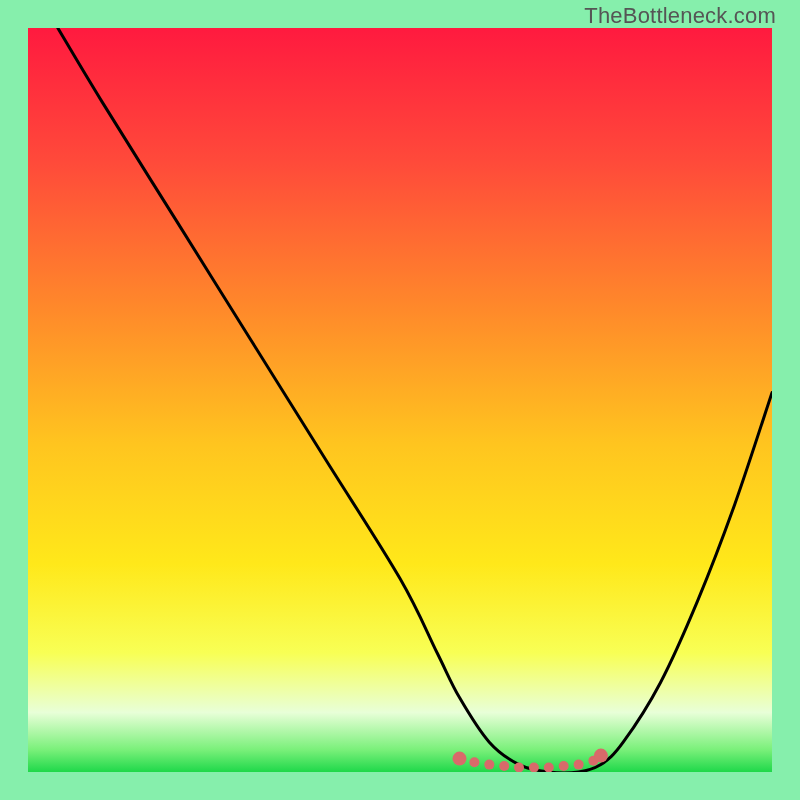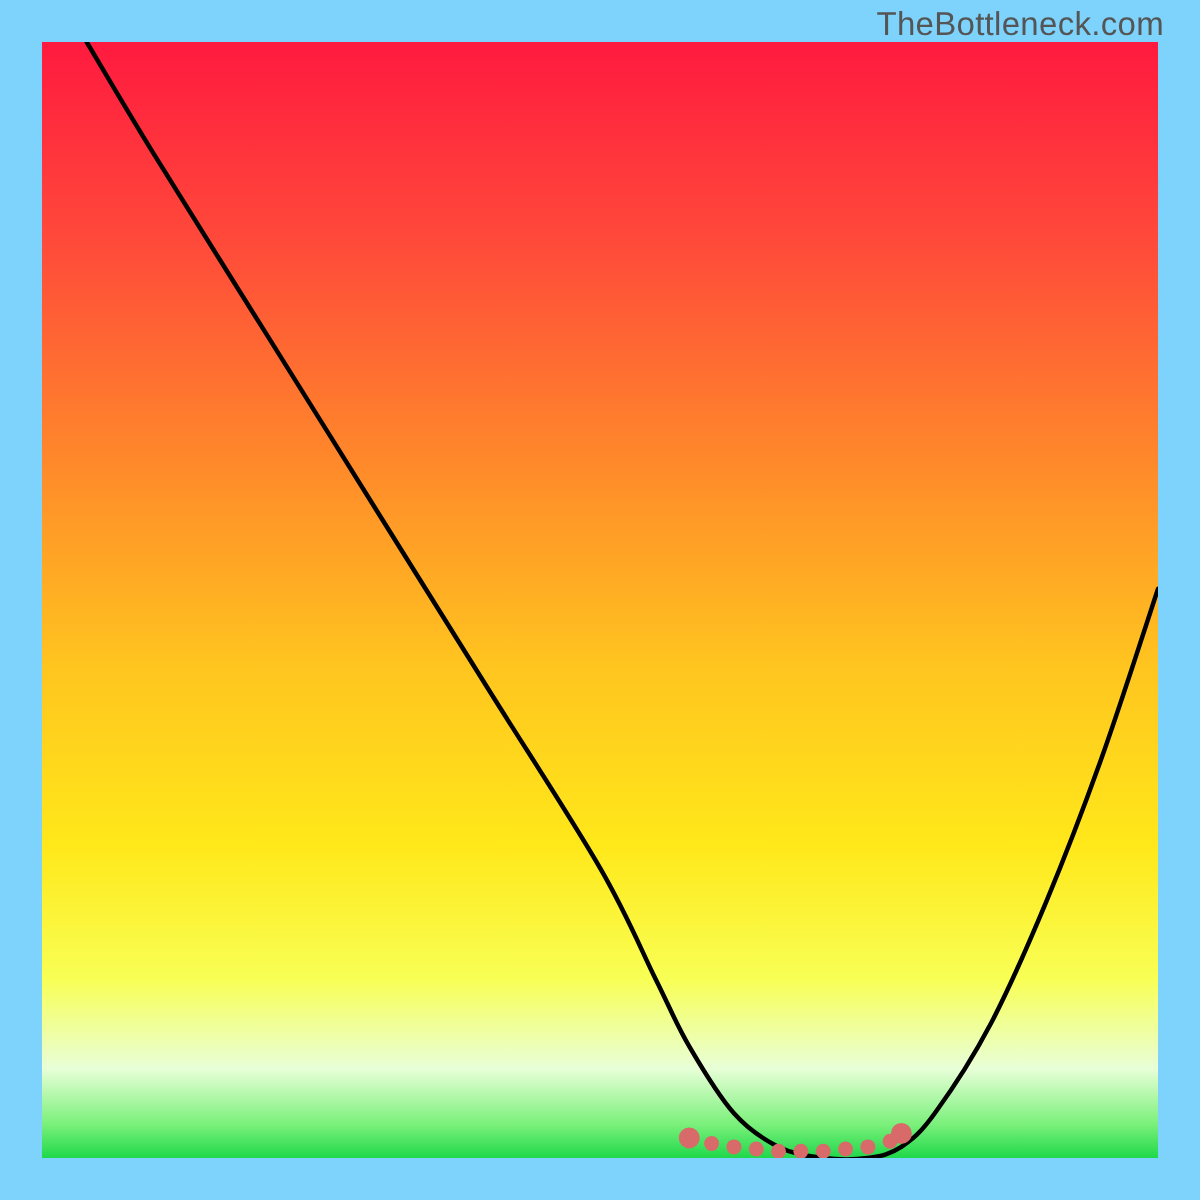--- a/index.html
+++ b/index.html
@@ -8,21 +8,21 @@
     width: 800px;
     height: 800px;
     overflow: hidden;
     background: #000;
     font-family: Arial, Helvetica, sans-serif;
   }
   .container {
     position: relative;
     width: 800px;
     height: 800px;
-    background: #7dd3fc;
+    background: #86efac;
   }
   .plot-area {
     position: absolute;
     left: 28px;
     top: 28px;
     width: 744px;
     height: 744px;
   }
   .gradient-bg {
     position: absolute;

